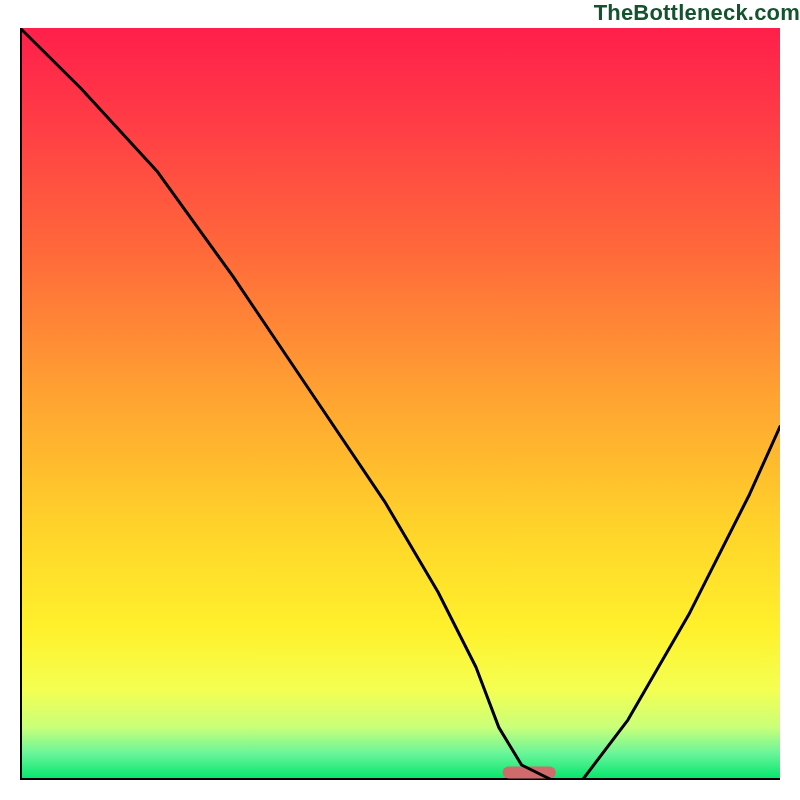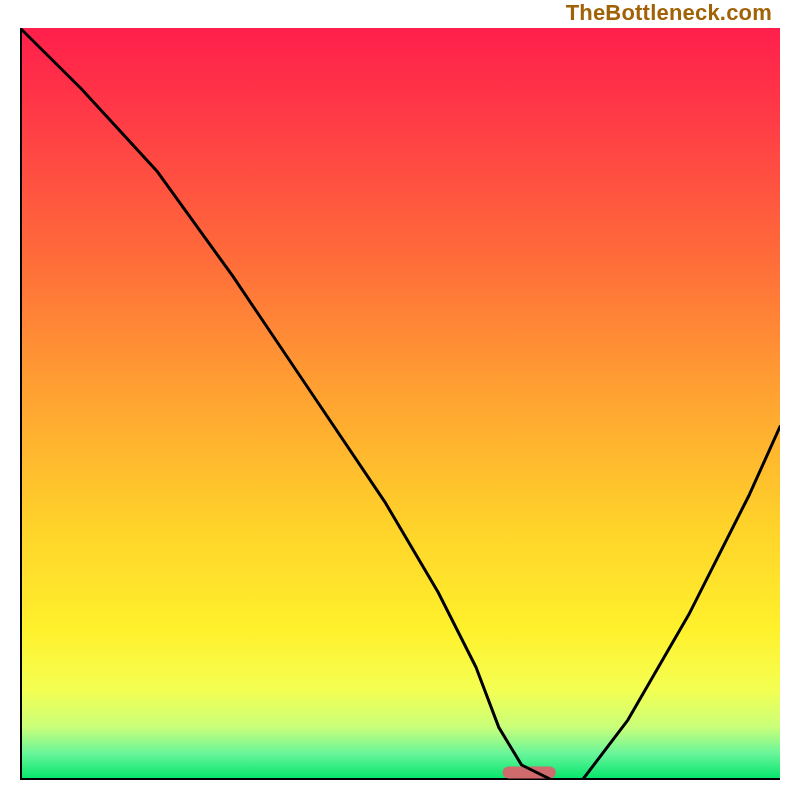--- a/index.html
+++ b/index.html
@@ -12,24 +12,24 @@
     overflow: hidden;
   }
   .stage {
     position: relative;
     width: 800px;
     height: 800px;
   }
   .watermark {
     position: absolute;
     top: 0px;
-    right: 28px;
+    right: 0;
     font-size: 22px;
     font-weight: 600;
-    color: #a16207;
+    color: #14532d;
     letter-spacing: 0.2px;
     z-index: 10;
   }
   .plot {
     position: absolute;
     left: 20px;
     top: 28px;
     width: 760px;
     height: 752px;
   }

